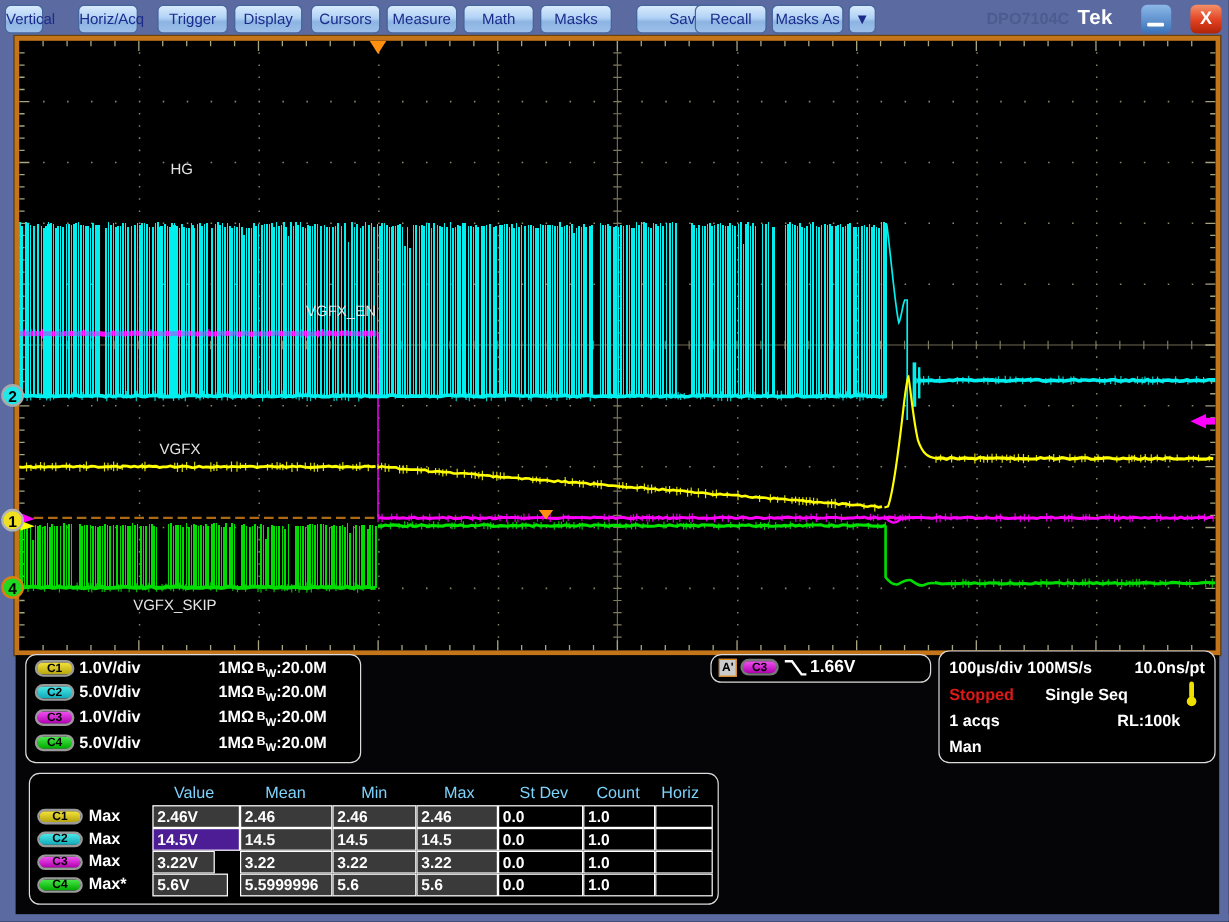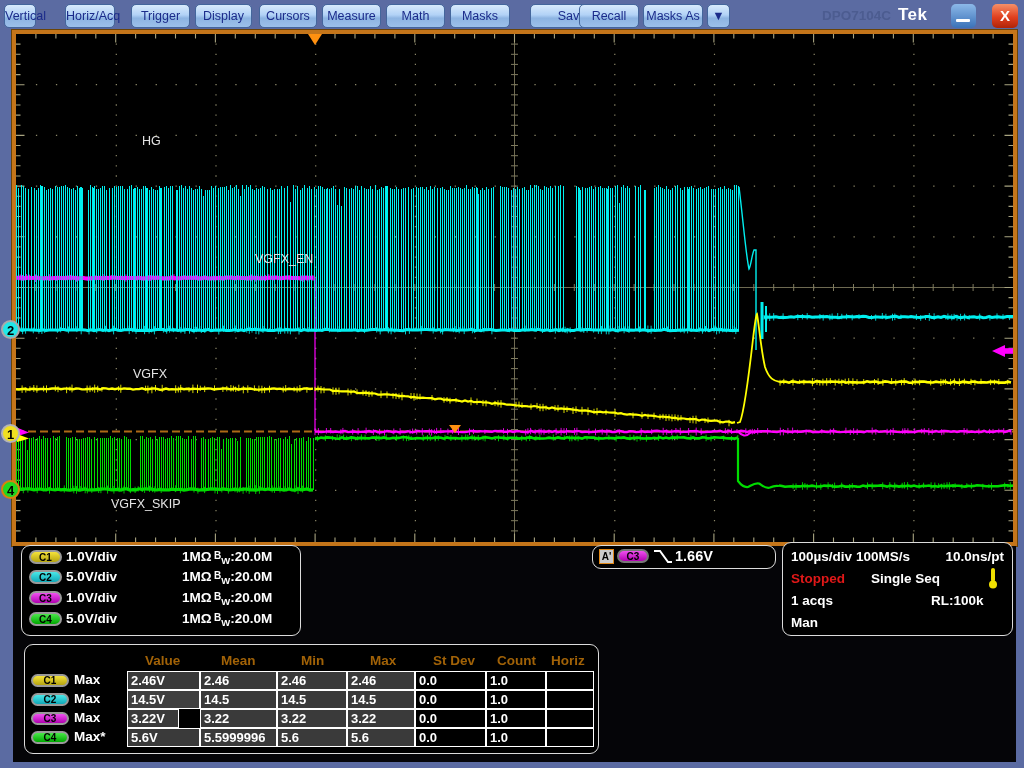--- a/index.html
+++ b/index.html
@@ -17,21 +17,21 @@
  border:4px solid #c4751a;box-shadow:0 0 0 1px #6a4408}
 .wl{fill:#e4e4e4;font-size:12.5px;font-family:"Liberation Sans",sans-serif}
 #bottom{position:absolute;left:13px;top:546px;width:1003px;height:216px;background:#050508}
 #botbar{position:absolute;left:0;top:762px;width:1024px;height:6px;background:#5b6ba2}
 .panel{position:absolute;background:#000;border:1.5px solid #dcdcdc;border-radius:9px}
 .pill{position:absolute;border:2px solid #999;border-radius:8px;color:#000;font-weight:bold;
  text-align:center;line-height:11px}
 .pt{position:absolute;color:#fff;font-size:13.5px;font-weight:bold;white-space:nowrap}
 .bsup{font-size:10px;vertical-align:2px}
 .bsub{font-size:9.5px;vertical-align:-3px}
-.th{position:absolute;color:#a16207;font-size:13.5px;font-weight:bold}
+.th{position:absolute;color:#7dd3fc;font-size:13.5px;font-weight:normal}
 .tt{position:absolute;color:#fff;font-size:13.5px;font-weight:bold}
 .td{position:absolute;border:1px solid #fff;color:#fff;font-size:13px;font-weight:bold;
  padding-left:3px;line-height:17px}
 .tp{line-height:10px}
 .badge{position:absolute;width:19px;height:19px;border-radius:50%;text-align:center;
  line-height:17px;font-size:13px;font-weight:bold;color:#000}
 </style></head><body>
 <div class="mb" style="left:4px;width:32px">Vertical</div>
 <div class="mb" style="left:65px;width:50px">Horiz/Acq</div>
 <div class="mb" style="left:131px;width:59px">Trigger</div>
@@ -153,38 +153,38 @@
     <div class="tt" style="left:49px;top:27px">Max</div>
     <div class="td" style="left:102px;top:26px;width:73px;height:19px;background:#3a3a3a">2.46V</div>
     <div class="td" style="left:175px;top:26px;width:77px;height:19px;background:#3a3a3a">2.46</div>
     <div class="td" style="left:252px;top:26px;width:70px;height:19px;background:#3a3a3a">2.46</div>
     <div class="td" style="left:322px;top:26px;width:68px;height:19px;background:#3a3a3a">2.46</div>
     <div class="td" style="left:390px;top:26px;width:71px;height:19px;background:#000">0.0</div>
     <div class="td" style="left:461px;top:26px;width:60px;height:19px;background:#000">1.0</div>
     <div class="td" style="left:521px;top:26px;width:48px;height:19px;background:#000"></div>
     <div class="pill tp" style="left:6px;top:48px;width:38px;height:13px;background:linear-gradient(180deg,#4ae8e8,#10a8b8);font-size:10px">C2</div>
     <div class="tt" style="left:49px;top:46px">Max</div>
-    <div class="td" style="left:102px;top:45px;width:73px;height:19px;background:#404040">14.5V</div>
+    <div class="td" style="left:102px;top:45px;width:73px;height:19px;background:#4c1d95">14.5V</div>
     <div class="td" style="left:175px;top:45px;width:77px;height:19px;background:#3a3a3a">14.5</div>
     <div class="td" style="left:252px;top:45px;width:70px;height:19px;background:#3a3a3a">14.5</div>
     <div class="td" style="left:322px;top:45px;width:68px;height:19px;background:#3a3a3a">14.5</div>
     <div class="td" style="left:390px;top:45px;width:71px;height:19px;background:#000">0.0</div>
     <div class="td" style="left:461px;top:45px;width:60px;height:19px;background:#000">1.0</div>
     <div class="td" style="left:521px;top:45px;width:48px;height:19px;background:#000"></div>
     <div class="pill tp" style="left:6px;top:67px;width:38px;height:13px;background:linear-gradient(180deg,#f050f0,#b000b0);font-size:10px">C3</div>
     <div class="tt" style="left:49px;top:65px">Max</div>
     <div class="td" style="left:102px;top:64px;width:52px;height:19px;background:#3a3a3a">3.22V</div>
     <div class="td" style="left:175px;top:64px;width:77px;height:19px;background:#3a3a3a">3.22</div>
     <div class="td" style="left:252px;top:64px;width:70px;height:19px;background:#3a3a3a">3.22</div>
     <div class="td" style="left:322px;top:64px;width:68px;height:19px;background:#3a3a3a">3.22</div>
     <div class="td" style="left:390px;top:64px;width:71px;height:19px;background:#000">0.0</div>
     <div class="td" style="left:461px;top:64px;width:60px;height:19px;background:#000">1.0</div>
     <div class="td" style="left:521px;top:64px;width:48px;height:19px;background:#000"></div>
     <div class="pill tp" style="left:6px;top:86px;width:38px;height:13px;background:linear-gradient(180deg,#4ae84a,#00a800);font-size:10px">C4</div>
     <div class="tt" style="left:49px;top:84px">Max*</div>
-    <div class="td" style="left:102px;top:83px;width:73px;height:19px;background:#3a3a3a">5.6V</div>
+    <div class="td" style="left:102px;top:83px;width:63px;height:19px;background:#3a3a3a">5.6V</div>
     <div class="td" style="left:175px;top:83px;width:77px;height:19px;background:#3a3a3a">5.5999996</div>
     <div class="td" style="left:252px;top:83px;width:70px;height:19px;background:#3a3a3a">5.6</div>
     <div class="td" style="left:322px;top:83px;width:68px;height:19px;background:#3a3a3a">5.6</div>
     <div class="td" style="left:390px;top:83px;width:71px;height:19px;background:#000">0.0</div>
     <div class="td" style="left:461px;top:83px;width:60px;height:19px;background:#000">1.0</div>
     <div class="td" style="left:521px;top:83px;width:48px;height:19px;background:#000"></div>
   </div>
 <div id="botbar"></div>
 </body></html>

